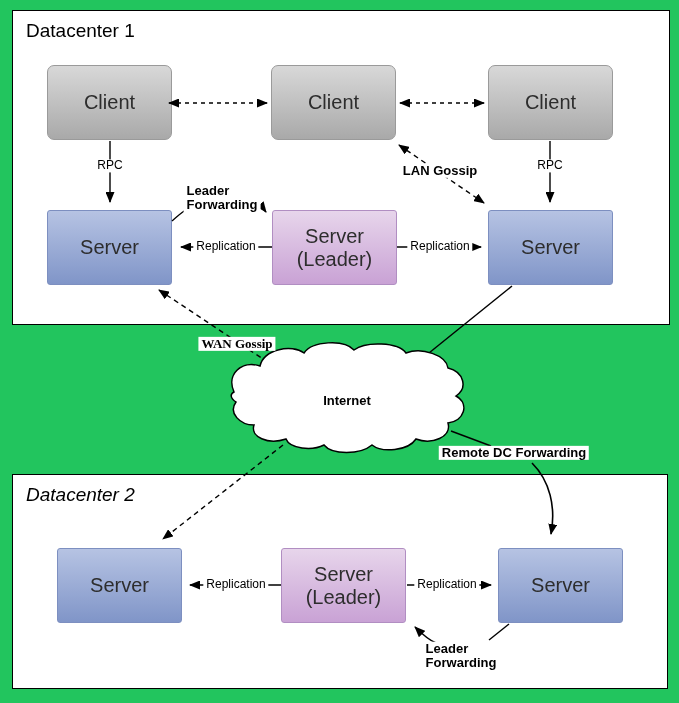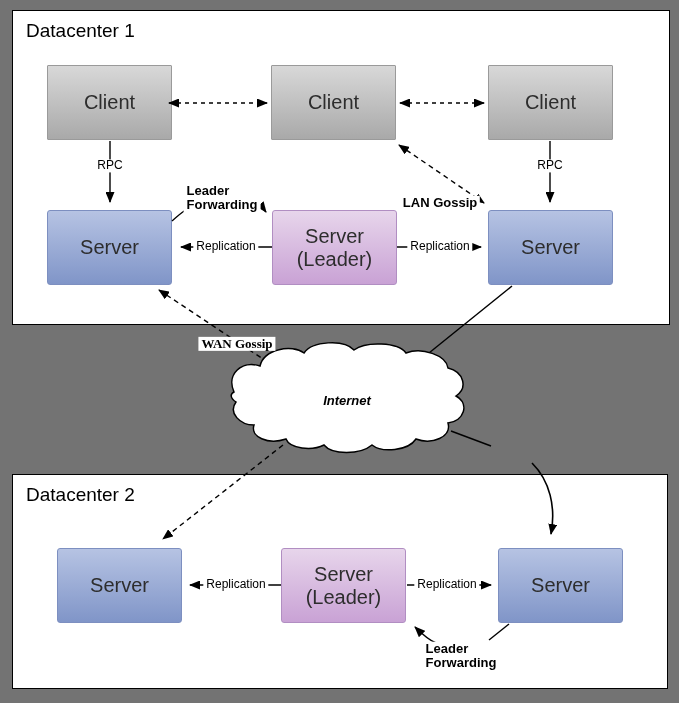--- a/index.html
+++ b/index.html
@@ -1,34 +1,34 @@
 <!DOCTYPE html>
 <html><head>
 <meta charset="utf-8">
 <style>
   html,body{margin:0;padding:0;background:#ffffff;}
   .stage{
-    position:relative;width:679px;height:703px;background:#737373;
+    position:relative;width:679px;height:703px;background:#22c55e;
     font-family:"Liberation Sans", sans-serif;overflow:hidden;
   }
   .dc{
     position:absolute;background:#ffffff;border:1.5px solid #000000;
     box-sizing:border-box;z-index:1;
   }
   .dc-title{
     position:absolute;font-size:19px;color:#000000;z-index:4;white-space:nowrap;
   }
   .node{
     position:absolute;width:125px;height:75px;box-sizing:border-box;z-index:2;
     display:flex;flex-direction:column;align-items:center;justify-content:center;
     font-size:20px;color:#2d2d2d;text-align:center;line-height:1.15;
   }
   .node.client{
     background:linear-gradient(#d8d8d8,#a9a9a9);
-    border:1px solid #9a9a9a;border-radius:1px;
+    border:1px solid #9a9a9a;border-radius:7px;
   }
   .node.server{
     background:linear-gradient(#b6c3e3,#8095c8);
     border:1px solid #7d8fc0;border-radius:3px;
   }
   .node.leader{
     background:linear-gradient(#e7d5eb,#c9a2d5);
     border:1px solid #b18ec2;border-radius:3px;
   }
   .connectors{position:absolute;left:0;top:0;z-index:3;pointer-events:none;}
@@ -42,21 +42,21 @@
 </style>
 </head>
 <body>
 
 <div class="stage">
 
   <div class="dc" style="left:12px;top:10px;width:658px;height:315px;"></div>
   <div class="dc" style="left:12px;top:474px;width:656px;height:215px;"></div>
 
   <div class="dc-title" style="left:26px;top:20px;">Datacenter 1</div>
-  <div class="dc-title" style="left:26px;top:484px;">Datacenter 2</div>
+  <div class="dc-title" style="left:26px;top:484px;font-style:italic;">Datacenter 2</div>
 
   <div class="node client" style="left:47px;top:65px;">
     <div>Client</div>
   </div>
   <div class="node client" style="left:271px;top:65px;">
     <div>Client</div>
   </div>
   <div class="node client" style="left:488px;top:65px;">
     <div>Client</div>
   </div>
@@ -131,32 +131,33 @@
 
     <path d="M 281,585 L 190,585" stroke="#000" stroke-width="1.4" fill="none" marker-end="url(#ah)"></path>
     <path d="M 407,585 L 491,585" stroke="#000" stroke-width="1.4" fill="none" marker-end="url(#ah)"></path>
 
     <path d="M 436,643 C 429,640 422,634 415,627" stroke="#000" stroke-width="1.4" fill="none" marker-end="url(#ah)"></path>
     <path d="M 509,624 L 489,640" stroke="#000" stroke-width="1.4" fill="none"></path>
   </svg>
 
   <div class="lbl" style="left:110px;top:166px;">RPC</div>
   <div class="lbl" style="left:550px;top:166px;">RPC</div>
-  <div class="lbl bold" style="left:440px;top:171px;margin-top:32px;">LAN Gossip</div>
+  <div class="lbl bold" style="left:440px;top:171px;">LAN Gossip</div>
 
   <div class="lbl bold" style="left:222px;top:198px;">
     <div>Leader</div>
     <div>Forwarding</div>
   </div>
 
   <div class="lbl" style="left:226px;top:247px;">Replication</div>
   <div class="lbl" style="left:440px;top:247px;">Replication</div>
 
   <div class="lbl bold" style="left:237px;top:344px;font-family:Liberation Serif, serif;">WAN Gossip</div>
-  <div class="lbl bold clear" style="left:347px;top:401px;font-style:italic;">Internet</div>
+  <div class="lbl bold clear" style="left:347px;top:401px;">Internet</div>
+  <div class="lbl bold" style="left:514px;top:453px;">Remote DC Forwarding</div>
 
   <div class="lbl" style="left:236px;top:585px;">Replication</div>
   <div class="lbl" style="left:447px;top:585px;">Replication</div>
 
   <div class="lbl bold" style="left:461px;top:656px;">
     <div>Leader</div>
     <div>Forwarding</div>
   </div>
 
 </div>

